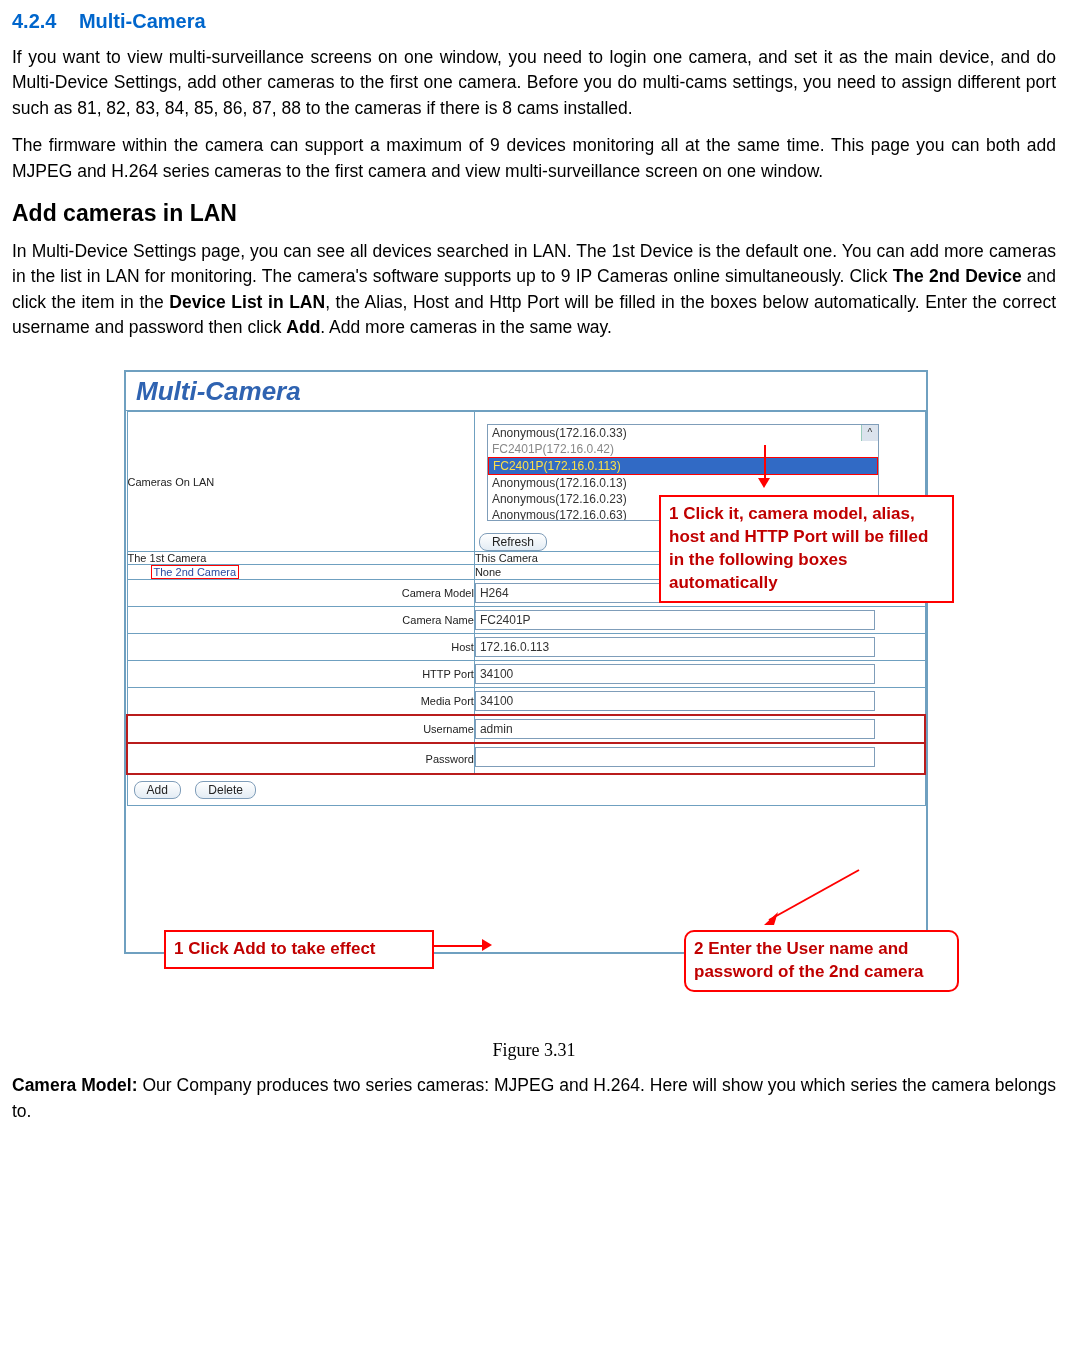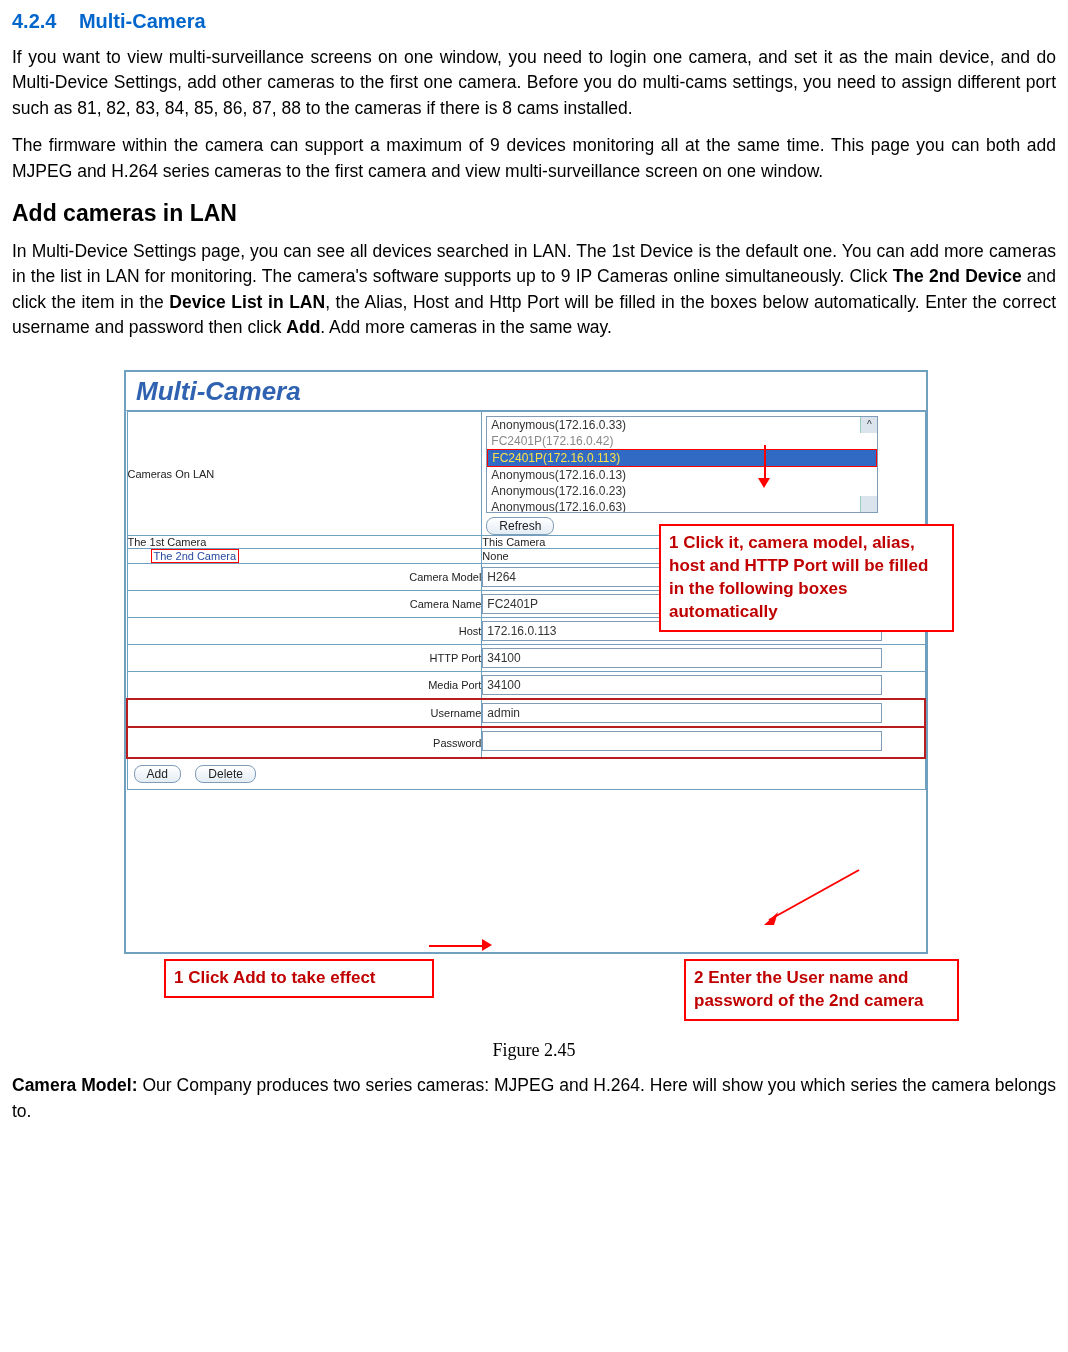--- a/index.html
+++ b/index.html
@@ -22,21 +22,21 @@
     font-family: Tahoma, Arial, sans-serif;
   }
   .panel-title { color: #2f63b1; font-size: 26px; font-weight: bold; font-style: italic;
     padding: 4px 10px 0 10px; border-bottom: 1.5px solid #6fa0c0; height: 34px; }
   .tbl { width: 100%; border-collapse: collapse; font-size: 13px; color: #333; }
   .tbl td { border: 1px solid #6fa0c0; padding: 0; }
   .lbl { width: 320px; padding: 7px 10px; font-size: 11px; color: #222; vertical-align: middle; }
   .lbl-right { text-align: right; padding-right: 16px; }
   .valcell { padding: 4px 8px; }
   .listbox {
-    width: 390px; height: 95px; margin: 4px; border: 1px solid #7f9db9;
+    width: 390px; height: 95px; margin: 12px; border: 1px solid #7f9db9;
     background: #fff; font-size: 12px; overflow: hidden; position: relative;
   }
   .listbox .li { padding: 0 4px; line-height: 16px; white-space: nowrap; }
   .listbox .sel { background: #316ac5; color: #fde047; border: 1.5px solid red; }
   .listbox .grey { color: #888; }
   .scroll-up { position: absolute; right: 0; top: 0; width: 16px; height: 16px;
     background: #dbe3ed; border-left: 1px solid #9cb; font-size: 10px; text-align: center; line-height: 16px; }
   .scroll-dn { position: absolute; right: 0; bottom: 0; width: 16px; height: 16px;
     background: #dbe3ed; border-left: 1px solid #9cb; }
   .btn-3d {
@@ -47,21 +47,21 @@
   .txtbox {
     width: 390px; height: 18px; border: 1px solid #7f9db9;
     background: #fff; font-size: 12px; padding: 0 4px; line-height: 18px;
     margin: 3px 0; display: inline-block;
   }
   .redbox-lbl { border: 1.5px solid red; display: inline-block; padding: 0 2px; }
   .redbox-wide { border: 2px solid #b91c1c; }
   .callout {
     position: absolute; border: 2.5px solid red; background: #fff;
     color: #c00000; font-weight: bold; font-size: 17px;
-    padding: 6px 8px; line-height: 1.35; margin-top: 29px;
+    padding: 6px 8px; line-height: 1.35;
   }
   .arrow-down {
     position: absolute; width: 0; height: 0;
     border-left: 6px solid transparent; border-right: 6px solid transparent;
     border-top: 10px solid red;
   }
   .arrow-left {
     position: absolute; width: 0; height: 0;
     border-top: 6px solid transparent; border-bottom: 6px solid transparent;
     border-right: 10px solid red;
@@ -160,24 +160,24 @@
   </div>
 
   <div class="arrow-line-v" style="left:640px;top:75px;height:35px;"></div>
   <div class="arrow-down" style="left:634px;top:108px;"></div>
   <div class="callout" style="left:535px;top:125px;width:275px;">1 Click it, camera model, alias, host and HTTP Port will be filled in the following boxes automatically</div>
 
   <svg style="position:absolute;left:640px;top:500px;width:100px;height:60px;overflow:visible">
     <line x1="95" y1="0" x2="5" y2="50" stroke="red" stroke-width="2"></line>
     <polygon points="0,55 14,42 10,55" fill="red"></polygon>
   </svg>
-  <div class="callout" style="left:560px;top:560px;width:255px;">2 Enter the User name and password of the 2nd camera</div>
+  <div class="callout" style="left:560px;top:560px;width:255px;border-radius:10px;">2 Enter the User name and password of the 2nd camera</div>
 
   <div class="arrow-line-h" style="left:305px;top:575px;width:55px;"></div>
   <div class="arrow-left" style="left:358px;top:569px;transform:scaleX(-1)"></div>
   <div class="callout" style="left:40px;top:560px;width:250px;">1 Click Add to take effect</div>
 </div>
 
-<div class="fig-caption" style="margin-top:40px;">Figure 2.45</div>
+<div class="fig-caption" style="margin-top:40px;">Figure 3.31</div>
 
 <div class="para">
   <span class="bold">Camera Model:</span><span> Our Company produces two series cameras: MJPEG and H.264. Here will show you which series the camera belongs to.</span>
 </div>
 
 </body></html>

